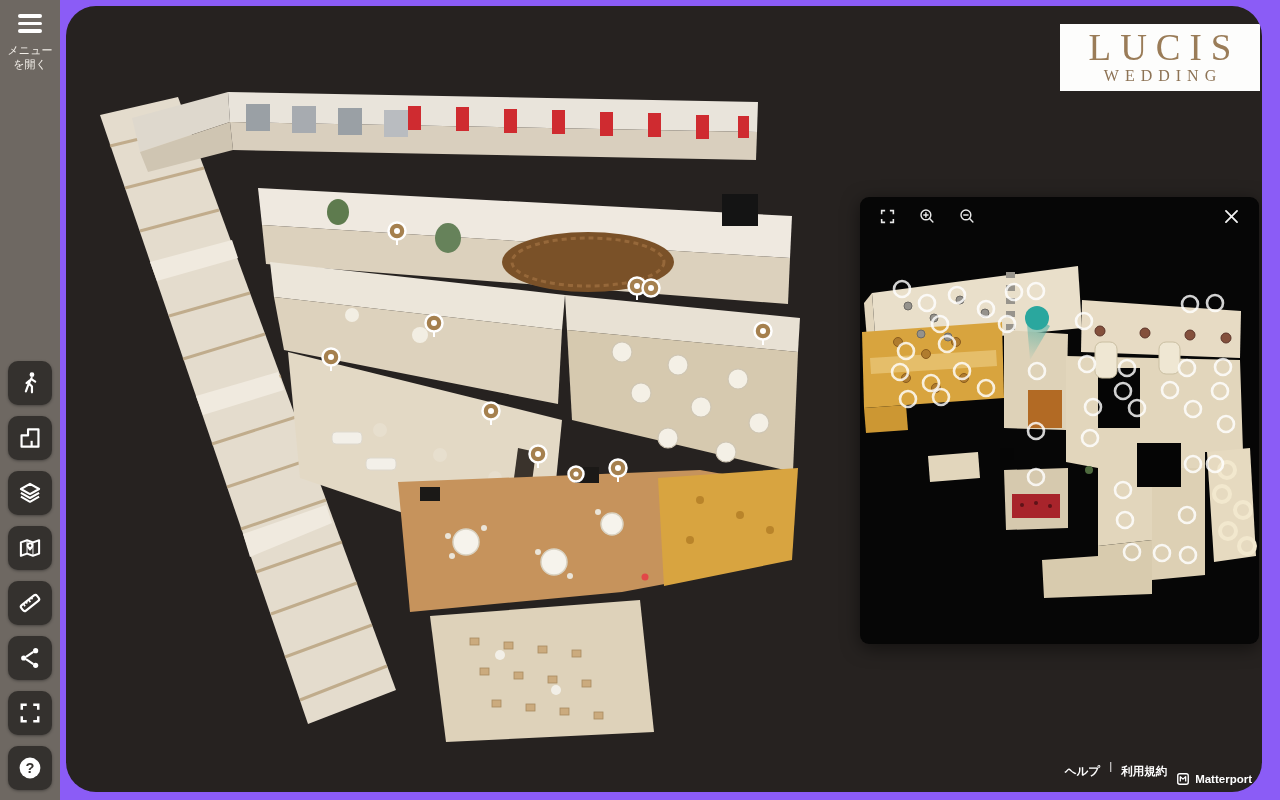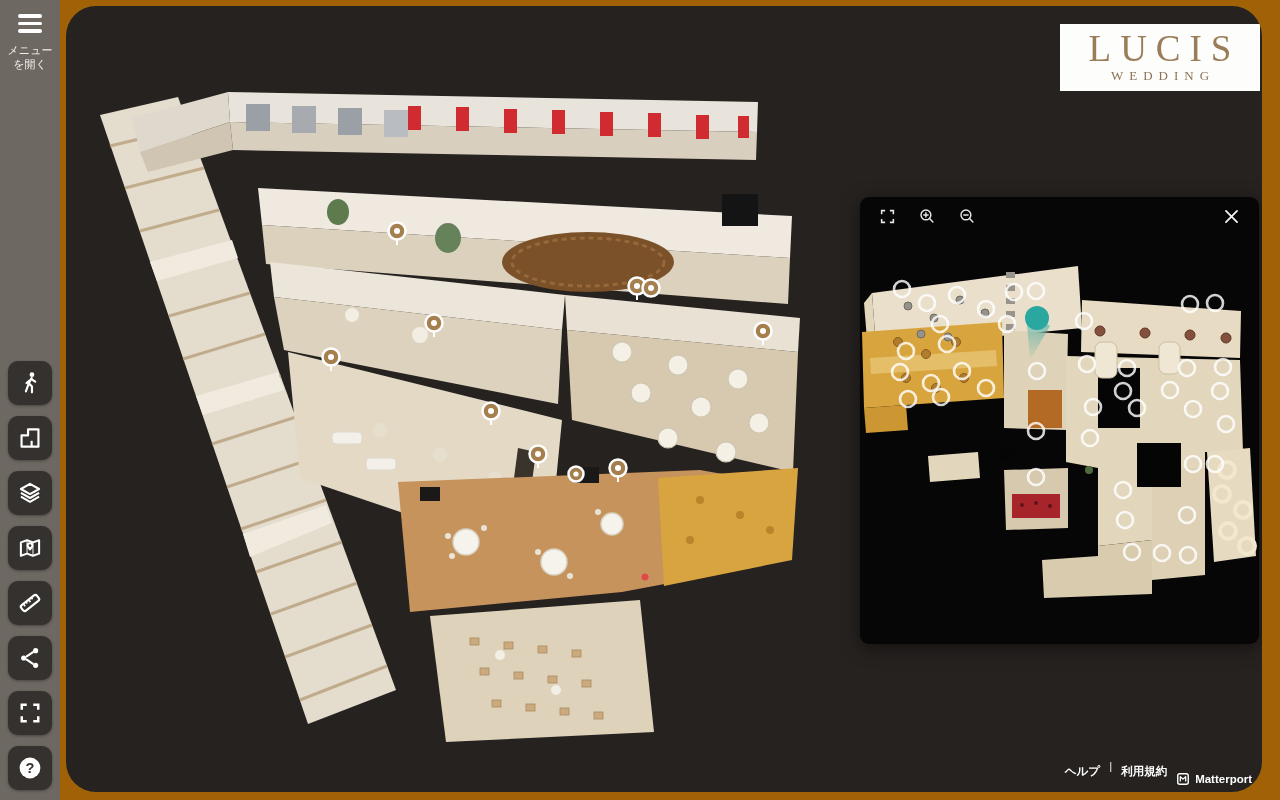--- a/index.html
+++ b/index.html
@@ -9,30 +9,30 @@
   .sidebar{position:absolute;left:0;top:0;width:60px;height:800px;background:#6e6862;z-index:5;}
   .menu-btn{position:absolute;top:8px;left:0;width:60px;background:none;border:none;cursor:pointer;padding:0;}
   .hamburger{display:block;margin:6px auto 10px;width:24px;}
   .hamburger span{display:block;height:3.5px;border-radius:2px;background:#fff;margin:4px 0;}
   .menu-label{display:block;color:#f3efe9;font-size:11px;line-height:14px;}
   .tools{position:absolute;top:361px;left:8px;display:flex;flex-direction:column;gap:11px;}
   .tool-btn{width:44px;height:44px;border:none;border-radius:10px;background:#34312e;
             box-shadow:0 1px 3px rgba(0,0,0,.35);cursor:pointer;display:flex;align-items:center;justify-content:center;padding:0;}
   .tool-btn svg{width:26px;height:26px;}
   
-  .frame{position:absolute;left:60px;top:0;right:0;bottom:0;background:#a16207;padding-left:16px;}
+  .frame{position:absolute;left:60px;top:0;right:0;bottom:0;background:#8b5cf6;padding-left:16px;}
   .viewer{position:absolute;left:6px;top:6px;right:18px;bottom:8px;background:#262220;
           border-radius:30px;overflow:hidden;}
   .scene{position:absolute;inset:0;width:100%;height:100%;}
   
   .logo{position:absolute;left:994px;top:18px;width:200px;height:67px;background:#fdfdfc;
         display:flex;flex-direction:column;align-items:center;justify-content:center;}
   .logo-title{font-family:"Liberation Serif","DejaVu Serif",serif;font-size:37px;letter-spacing:9px;
               color:#9a7c58;line-height:36px;text-indent:9px;}
-  .logo-sub{font-family:"Liberation Serif","DejaVu Serif",serif;font-size:13px;letter-spacing:6px;
+  .logo-sub{font-family:"Liberation Serif","DejaVu Serif",serif;font-size:16px;letter-spacing:6px;
             color:#8d7355;text-indent:6px;margin-top:1px;}
   
   .minimap{position:absolute;left:794px;top:191px;width:399px;height:447px;background:#060606;
            border-radius:9px;overflow:hidden;box-shadow:0 4px 18px rgba(0,0,0,.5);}
   .minimap-svg{position:absolute;inset:0;width:100%;height:100%;}
   .mm-toolbar{position:absolute;top:0;left:0;right:0;height:38px;display:flex;align-items:center;
               gap:17px;padding:0 16px;z-index:2;}
   .mm-btn{background:none;border:none;padding:2px;cursor:pointer;display:flex;}
   .mm-btn svg{width:19px;height:19px;}
   .mm-close{margin-left:auto;}

